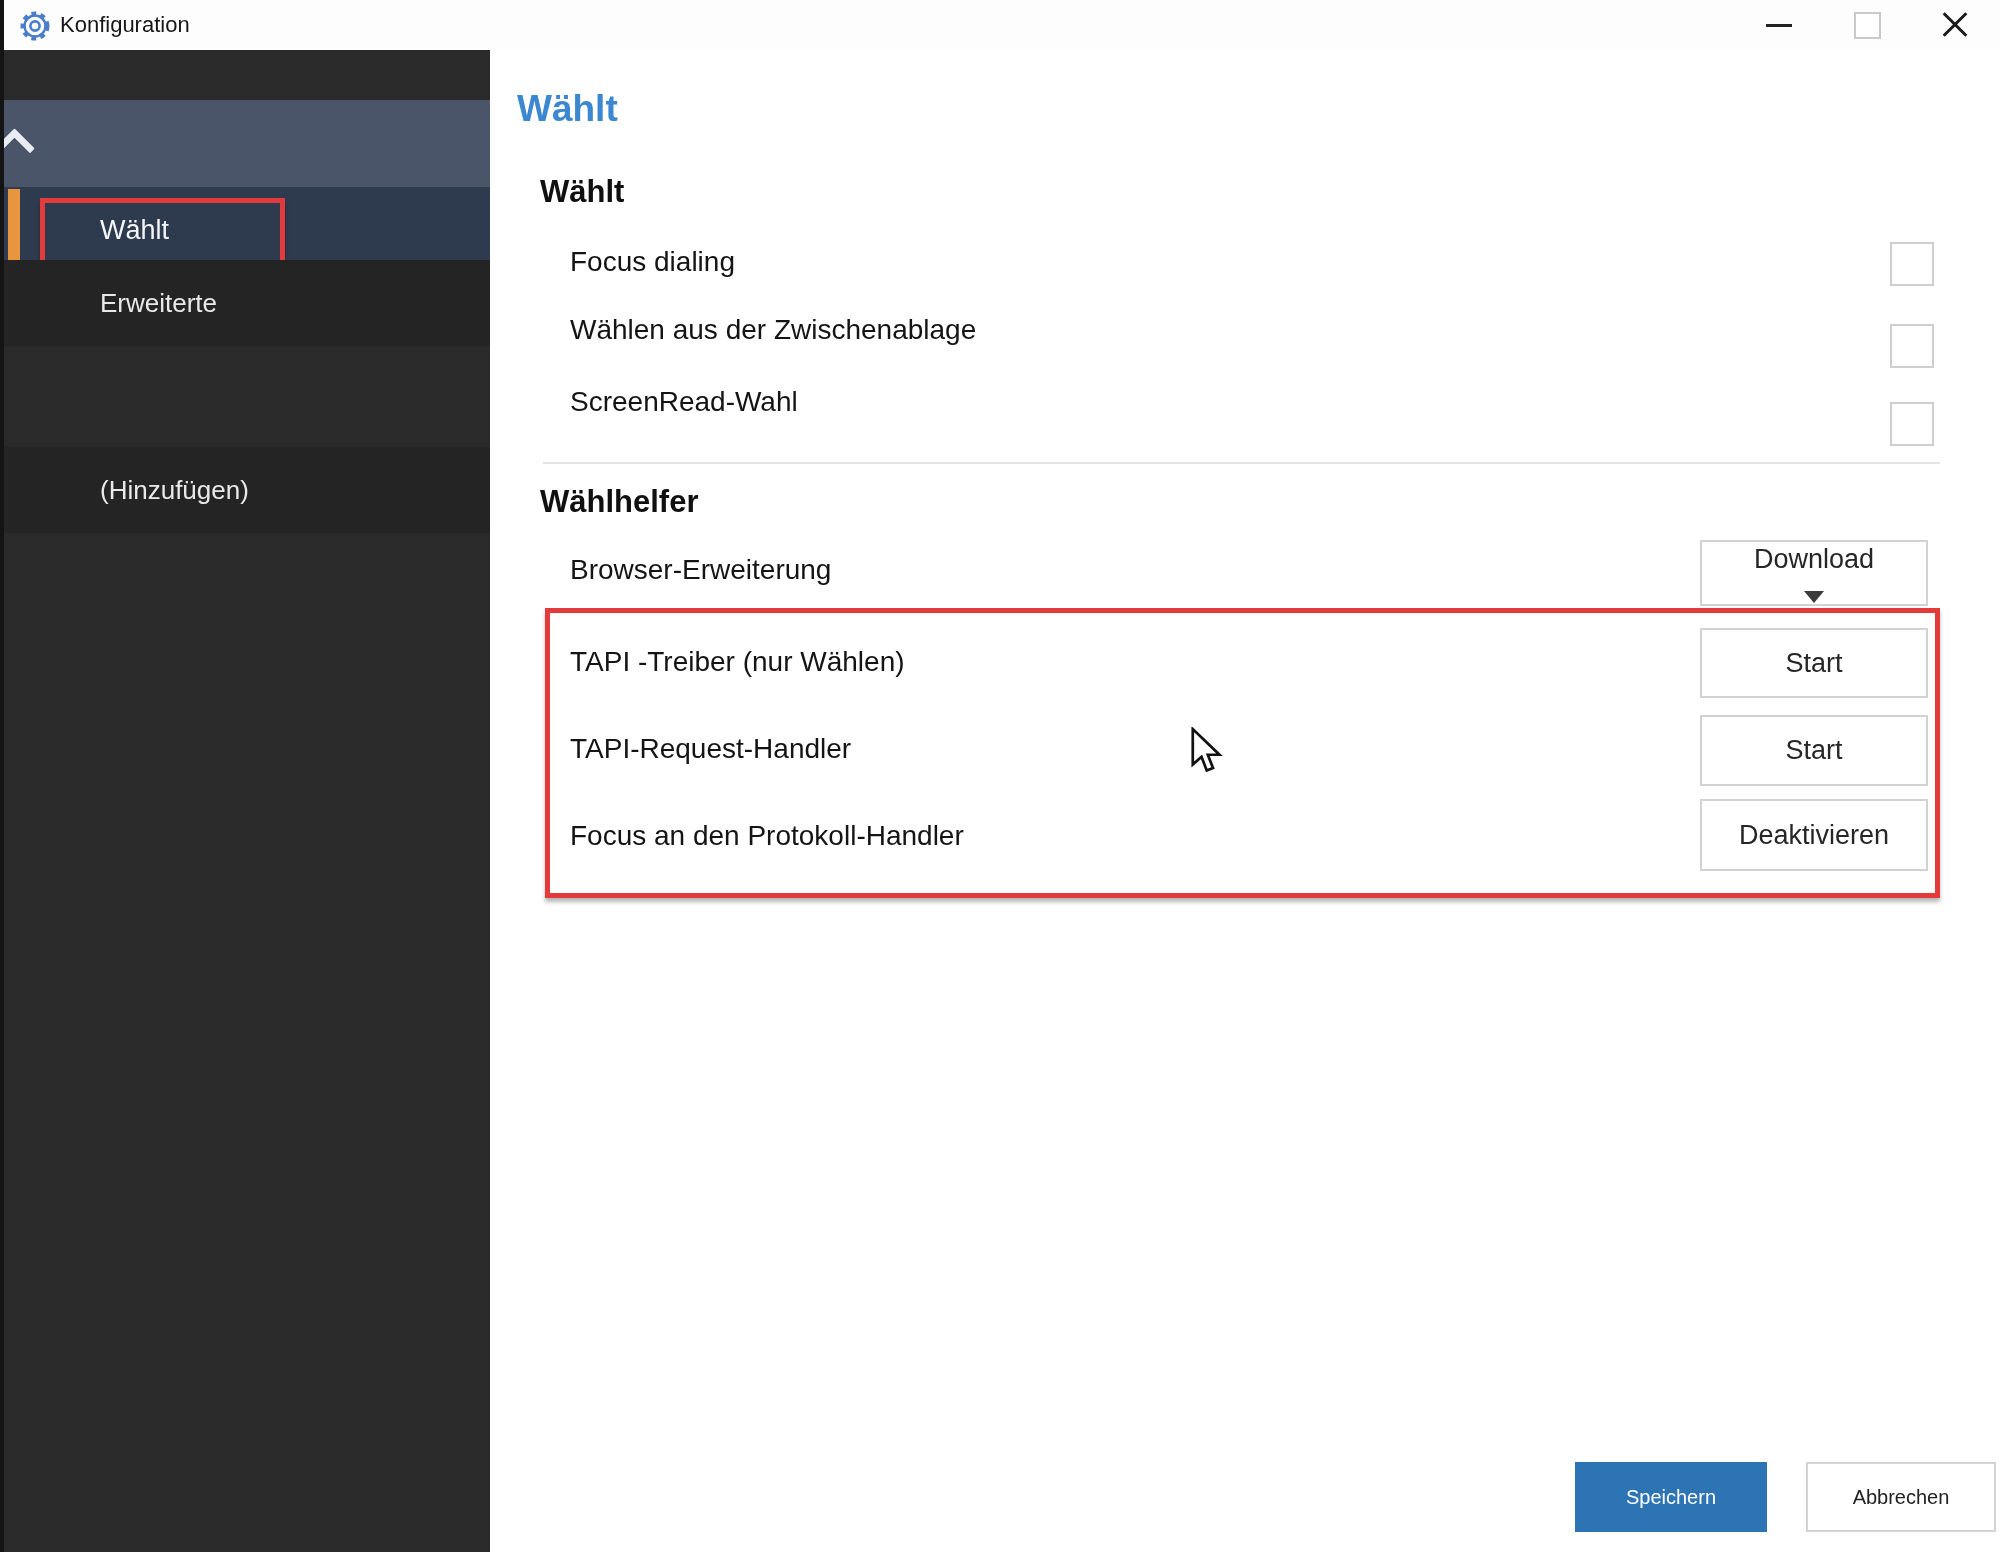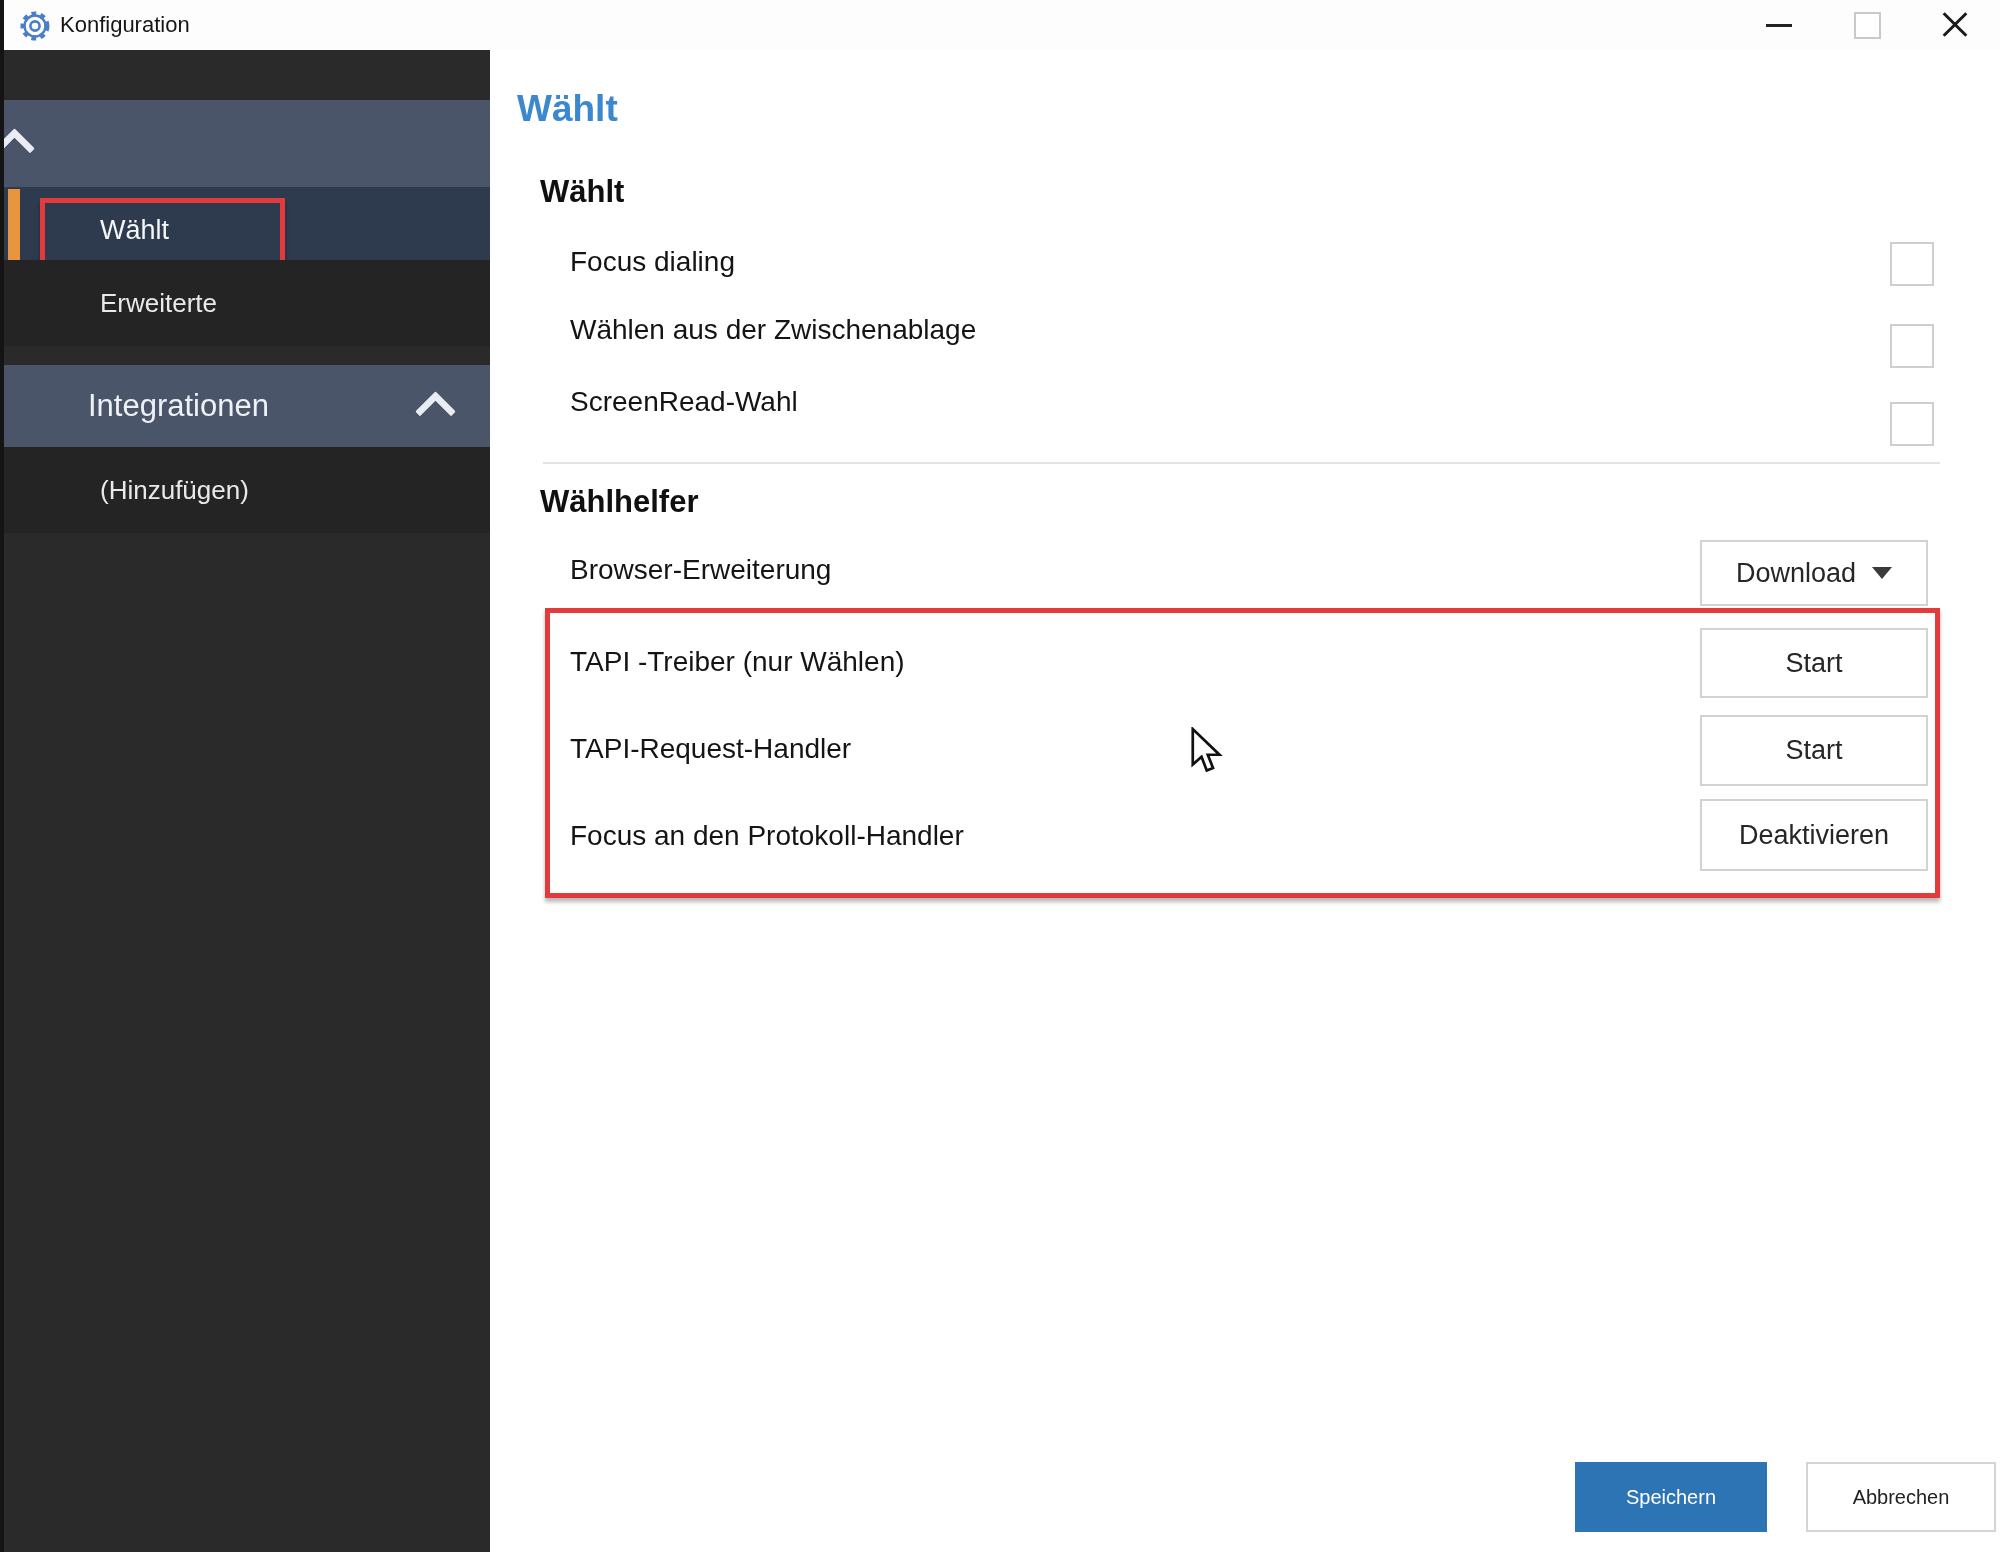--- a/index.html
+++ b/index.html
@@ -55,21 +55,21 @@
   .opt1{top:246px;} .opt2{top:314px;} .opt3{top:386px;}
   .checkbox{left:1890px;width:40px;height:40px;background:#fff;border:2px solid #cfcfcf;}
   .cb1{top:242px;} .cb2{top:324px;} .cb3{top:402px;}
   .divider{left:543px;top:462px;width:1397px;height:2px;background:#e3e3e3;}
 
   .row-label{left:570px;font-size:28px;color:#141414;}
   .rl-browser{top:554px;} .rl-tapi1{top:646px;} .rl-tapi2{top:733px;} .rl-anruf{top:820px;}
 
   .push-btn{left:1700px;width:224px;background:#fff;border:2px solid #d2d2d2;
             display:flex;align-items:center;justify-content:center;
-            font-size:27px;color:#262626;cursor:default;}
+            font-size:27px;color:#262626;cursor:default;flex-direction:column;}
   .btn-download{top:540px;height:62px;gap:16px;}
   .btn-start1{top:628px;height:66px;}
   .btn-start2{top:715px;height:67px;}
   .btn-deakt{top:799px;height:68px;}
   .tri-down{width:0;height:0;border-left:10px solid transparent;border-right:10px solid transparent;
             border-top:12px solid #3a3a3a;}
 
   .cursor{left:1190px;top:727px;}
 
   
@@ -112,24 +112,20 @@
 
   <div class="abs row-selected"></div>
   <div class="abs orange-bar"></div>
   <span class="abs sel-label">Wählt</span>
   <div class="abs anno anno-nav"></div>
 
   <div class="abs row-item row-erw">
     <span class="lbl">Erweiterte</span>
   </div>
 
-  <div class="abs side-header hdr-intg">
-    <span class="lbl">Integrationen</span>
-    <span class="chevron-up"></span>
-  </div>
 
   <div class="abs row-item row-hinz">
     <span class="lbl">(Hinzufügen)</span>
   </div>
 </div>
 <div class="abs left-edge"></div>
 
 <div class="abs page-title">Wählt</div>
 
 <div class="abs sec-title sec-title-dial">Wählt</div>

